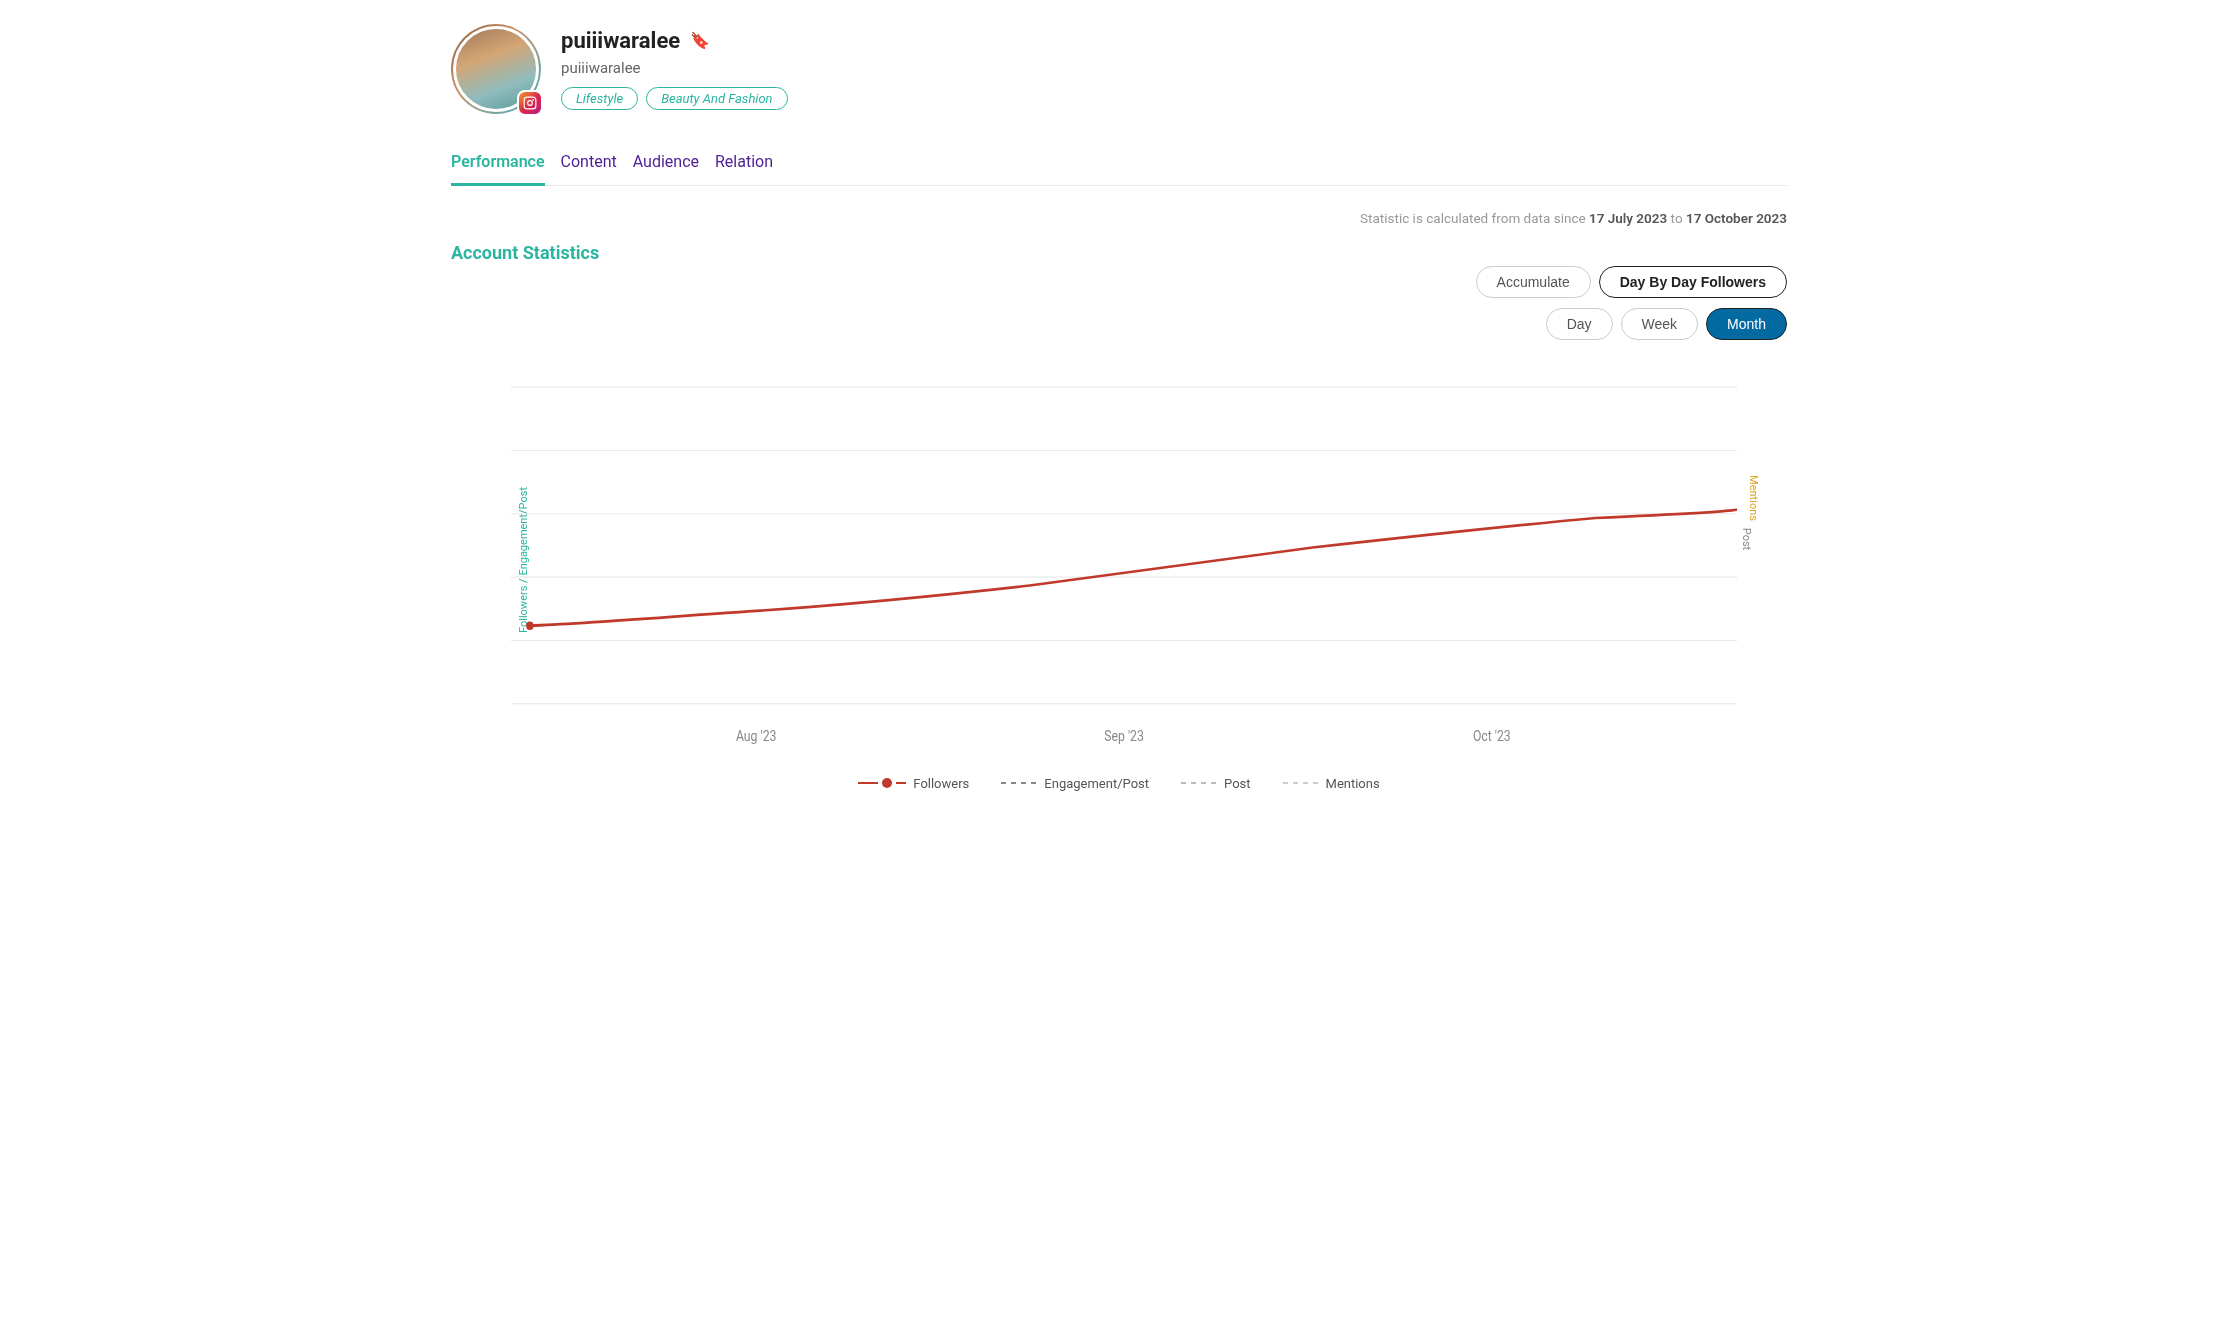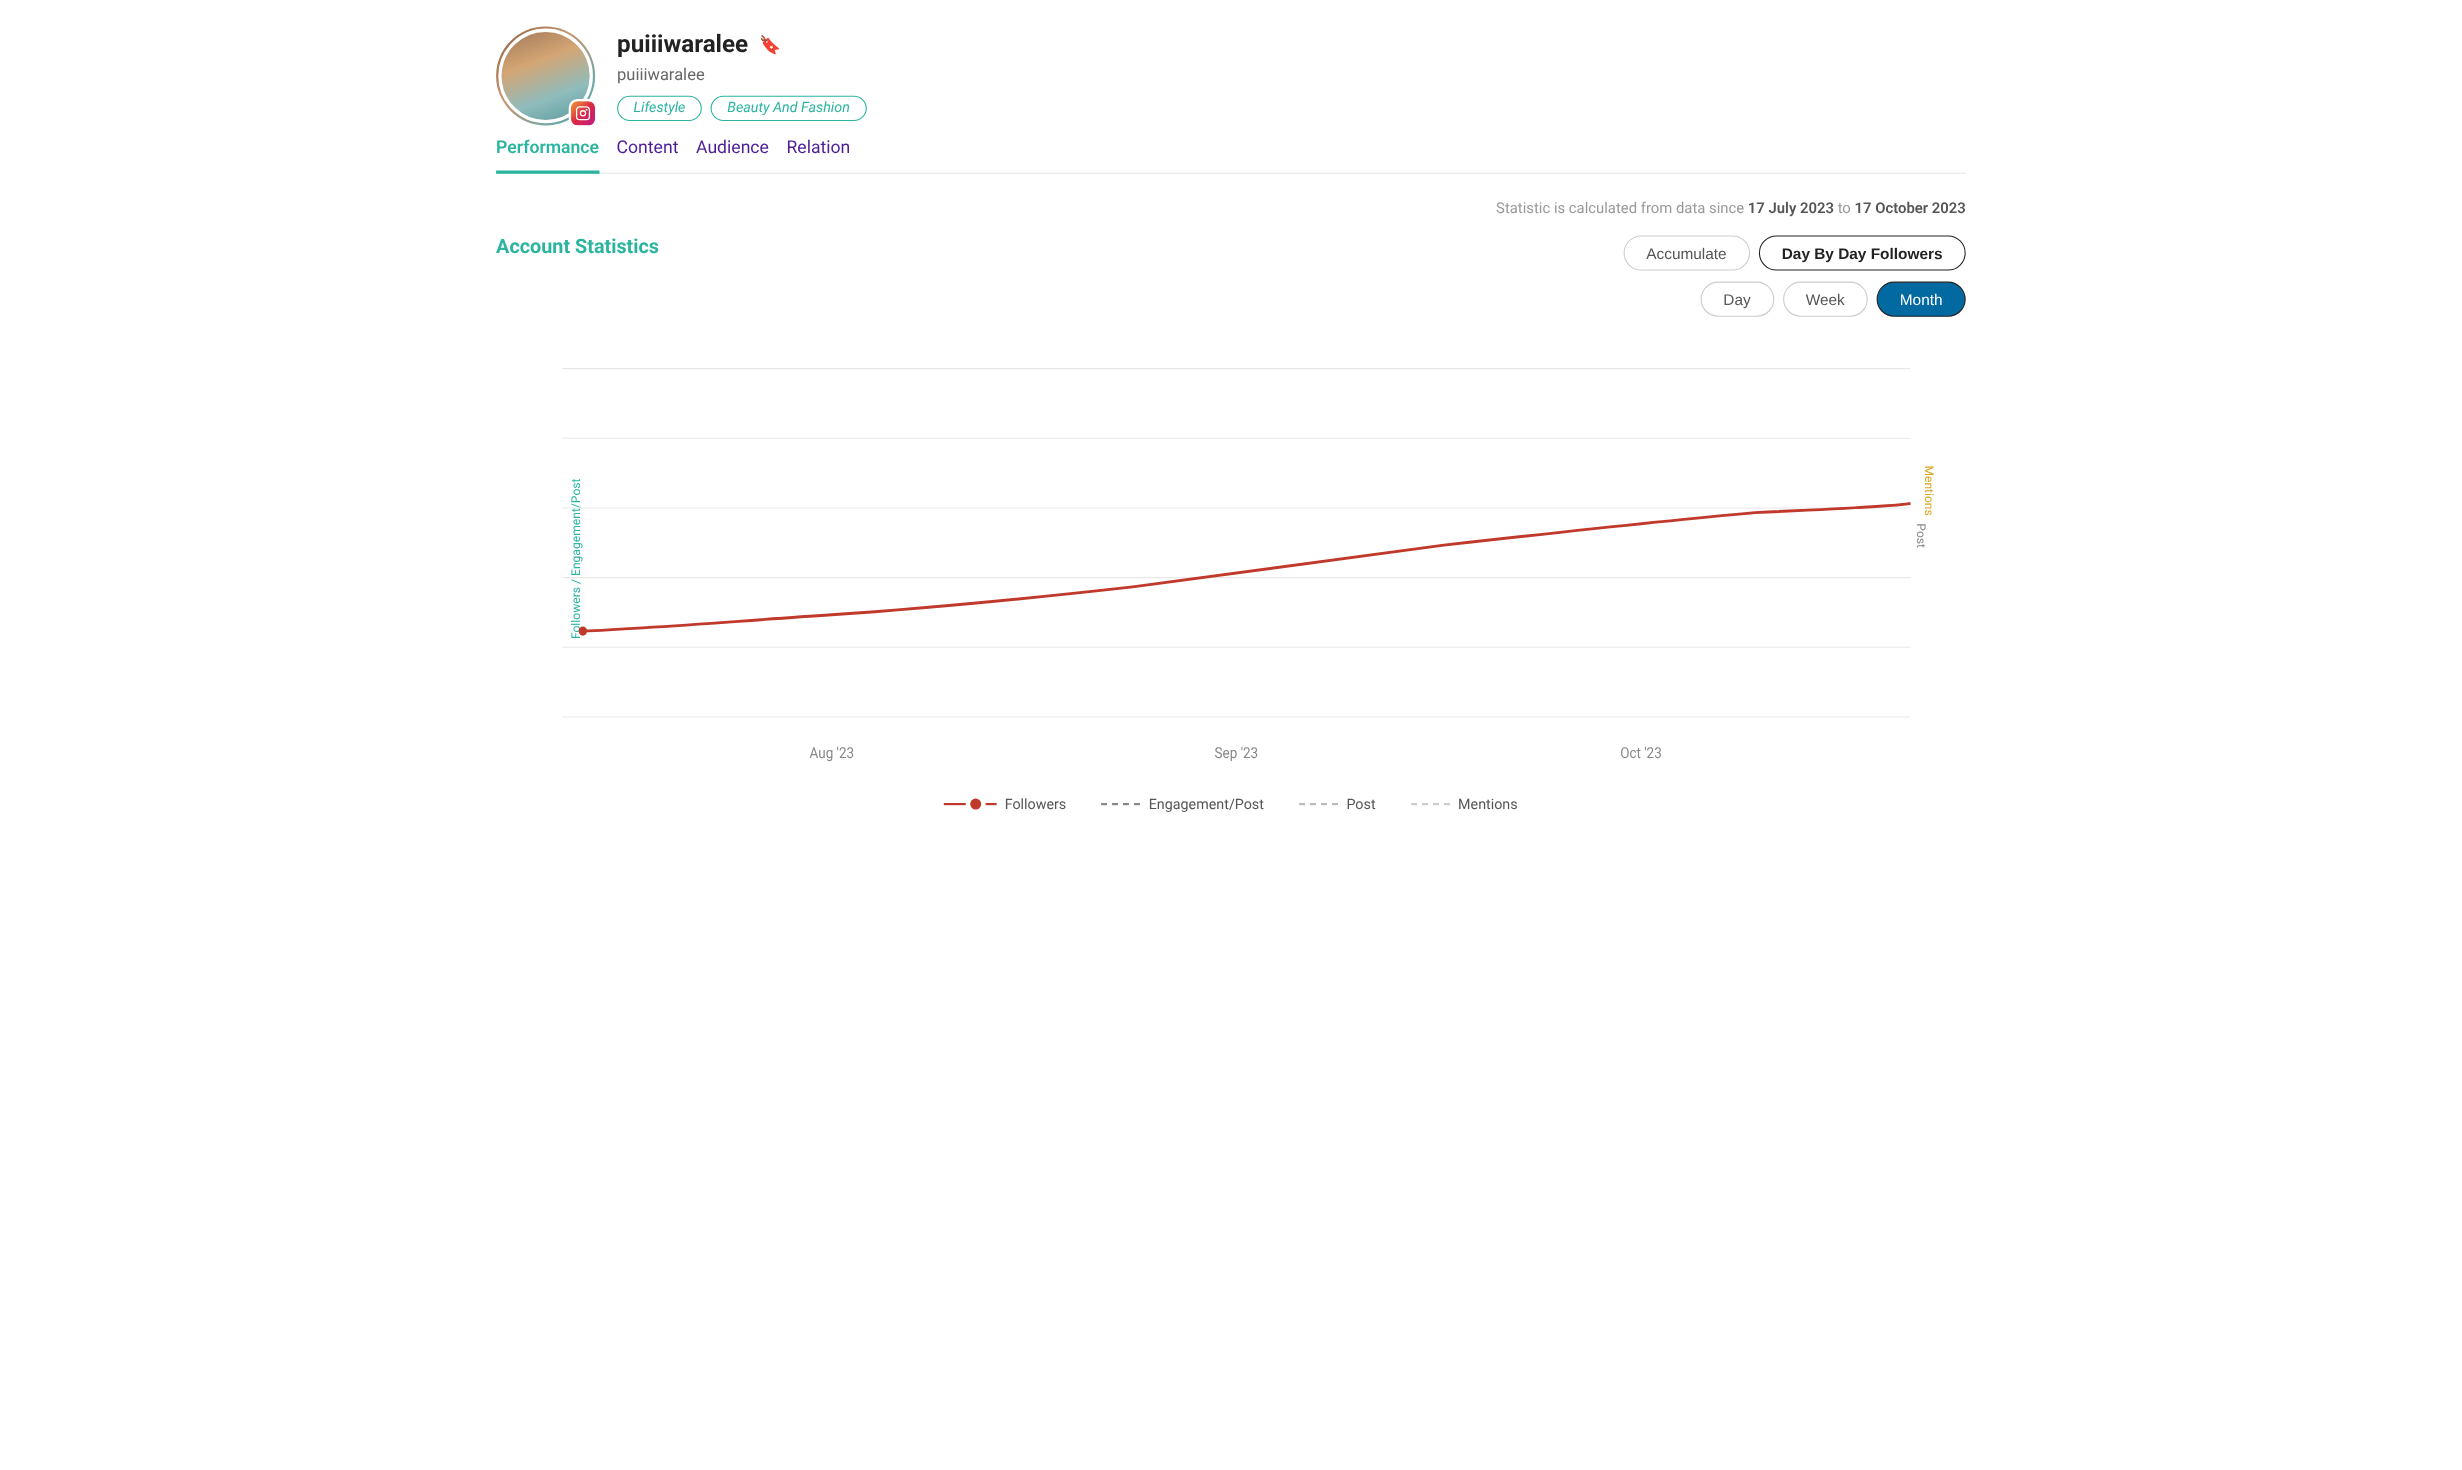--- a/index.html
+++ b/index.html
@@ -1,21 +1,21 @@
 <!DOCTYPE html>
 <html><head>
   <meta charset="utf-8">
   <style>
     * { box-sizing: border-box; margin: 0; padding: 0; }
     body { font-family: -apple-system, BlinkMacSystemFont, 'Segoe UI', Roboto, sans-serif; background: #fff; color: #333; }
 
     .page { max-width: 1400px; margin: 0 auto; padding: 24px 32px; }
 
     
-    .profile-header { display: flex; align-items: center; gap: 20px; }
+    .profile-header { display: flex; align-items: center; gap: 20px; margin-bottom: 28px; }
     .avatar-wrap { position: relative; width: 90px; height: 90px; flex-shrink: 0; }
     .avatar-circle { width: 90px; height: 90px; border-radius: 50%; background: linear-gradient(135deg, #8B5E3C 0%, #C9956D 40%, #6BA8A9 80%, #3D7A7B 100%); overflow: hidden; display: flex; align-items: center; justify-content: center; }
     .avatar-inner { width: 86px; height: 86px; border-radius: 50%; background: linear-gradient(160deg, #a0785a 0%, #d4a574 35%, #8fbcbd 70%, #5a9a9b 100%); border: 3px solid #fff; }
     .ig-badge { position: absolute; bottom: -2px; right: -2px; width: 26px; height: 26px; background: linear-gradient(135deg, #f09433 0%, #e6683c 25%, #dc2743 50%, #cc2366 75%, #bc1888 100%); border-radius: 8px; border: 2px solid #fff; display: flex; align-items: center; justify-content: center; color: #fff; font-size: 13px; font-weight: bold; }
     .profile-info { display: flex; flex-direction: column; gap: 6px; }
     .profile-name-row { display: flex; align-items: center; gap: 10px; }
     .profile-name { font-size: 22px; font-weight: 700; color: #222; }
     .bookmark-icon { color: #999; font-size: 16px; cursor: pointer; }
     .profile-handle { font-size: 15px; color: #666; }
     .tags { display: flex; gap: 8px; flex-wrap: wrap; margin-top: 4px; }
@@ -29,21 +29,21 @@
     
     .stats-info-bar { display: flex; justify-content: flex-end; margin-bottom: 16px; }
     .stats-info-text { font-size: 13.5px; color: #999; }
     .stats-info-text strong { color: #555; font-weight: 600; }
 
     
     .section-heading { font-size: 18px; font-weight: 700; color: #2bb5a0; margin-bottom: 6px; }
     .section-desc { font-size: 13px; color: #999; margin-bottom: 20px; }
 
     
-    .chart-controls { display: flex; flex-direction: column; align-items: flex-end; gap: 10px; margin-bottom: 16px; }
+    .chart-controls { display: flex; flex-direction: column; align-items: flex-end; gap: 10px; margin-bottom: 16px; margin-top: 24px; }
     .toggle-group { display: flex; gap: 8px; }
     .toggle-btn { border: 1.5px solid #ccc; background: #fff; color: #555; border-radius: 20px; padding: 7px 20px; font-size: 14px; cursor: pointer; }
     .toggle-btn.active { background: #0369a1; color: #fff; border-color: #222; }
     .toggle-btn.primary-active { background: #fff; color: #222; border-color: #222; font-weight: 600; }
 
     
     .chart-wrap { position: relative; width: 100%; height: 380px; margin-bottom: 8px; }
     .chart-svg { width: 100%; height: 100%; }
 
     

